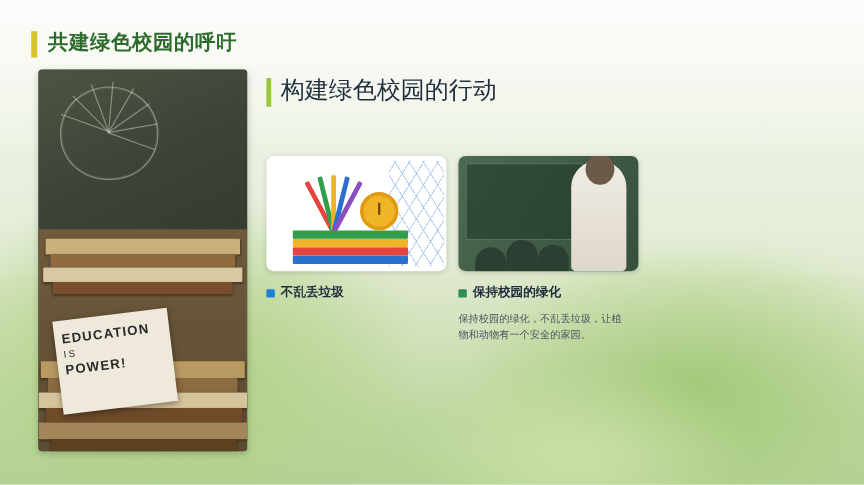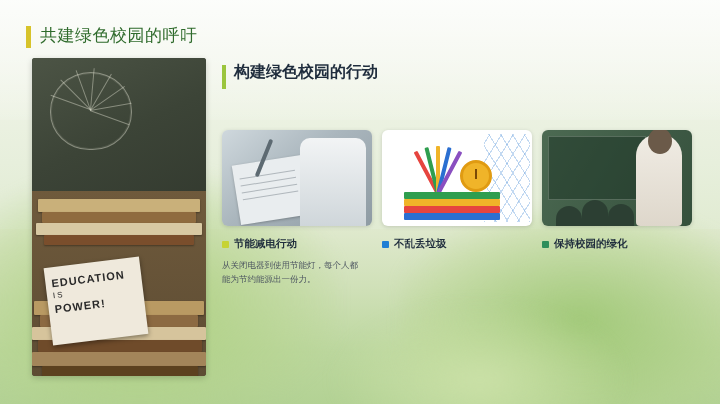--- a/index.html
+++ b/index.html
@@ -65,21 +65,21 @@
   .header-accent {
     position: absolute;
     left: 26px; top: 26px;
     width: 5px; height: 22px;
     background: #d7c32a;
   }
   .header-title {
     position: absolute;
     left: 40px; top: 24px;
     font-size: 17px;
-    font-weight: normal;
+    font-weight: bold;
     color: #2f6b2c;
     letter-spacing: 0.5px;
     white-space: nowrap;
   }
 
   
   .left-photo {
     position: absolute;
     left: 32px; top: 58px;
     width: 174px; height: 318px;
@@ -154,22 +154,22 @@
   }
   .subhead-accent {
     position: absolute;
     left: 0; top: 3px;
     width: 4px; height: 24px;
     background: #9bc53d;
   }
   .subhead-title {
     position: absolute;
     left: 12px; top: 0;
-    font-size: 16px;
-    font-weight: bold;
+    font-size: 20px;
+    font-weight: normal;
     color: #1f2d3d;
     white-space: nowrap;
   }
 
   .cards {
     position: absolute;
     left: 0; top: 68px;
     width: 470px;
     display: flex;
     gap: 10px;
@@ -388,37 +388,20 @@
   </div>
 
   <div class="content">
     <div class="subhead-wrap">
       <div class="subhead-accent"></div>
       <div class="subhead-title">构建绿色校园的行动</div>
     </div>
 
     <div class="cards">
 
-      <div class="card">
-        <div class="card-img img1">
-          <div class="img1-pen"></div>
-          <div class="img1-lines">
-            <i></i>
-              <i></i>
-              <i></i>
-              <i></i>
-          </div>
-        </div>
-        <div class="card-title-row">
-          <span class="bullet" style="background:#c6d334"></span>
-          <span class="card-title">节能减电行动</span>
-        </div>
-        <div class="card-body">从关闭电器到使用节能灯，每个人都能为节约能源出一份力。</div>
-
-      </div>
 
       <div class="card">
         <div class="card-img img2">
           <div class="img2-net"></div>
           <div class="img2-pencils">
             <i style="background:#e6453f; transform:rotate(-28deg)"></i>
             <i style="background:#2f9e4f; transform:rotate(-14deg)"></i>
             <i style="background:#f0b429; transform:rotate(0deg)"></i>
             <i style="background:#2b6fd1; transform:rotate(14deg)"></i>
             <i style="background:#8a4fc0; transform:rotate(28deg)"></i>
@@ -444,19 +427,20 @@
           <div class="img3-teacher"></div>
           <div class="img3-head"></div>
           <div class="img3-kid" style="left:40px;"></div>
           <div class="img3-kid" style="left:66px; height:22px;"></div>
           <div class="img3-kid" style="left:14px; height:20px;"></div>
         </div>
         <div class="card-title-row">
           <span class="bullet" style="background:#2f8f5b"></span>
           <span class="card-title">保持校园的绿化</span>
         </div>
+        <div class="card-body">保持校园的绿化，不乱丢垃圾，让植物和动物有一个安全的家园。</div>
 
       </div>
 
     </div>
   </div>
 
 </div>
 
 </body></html>

